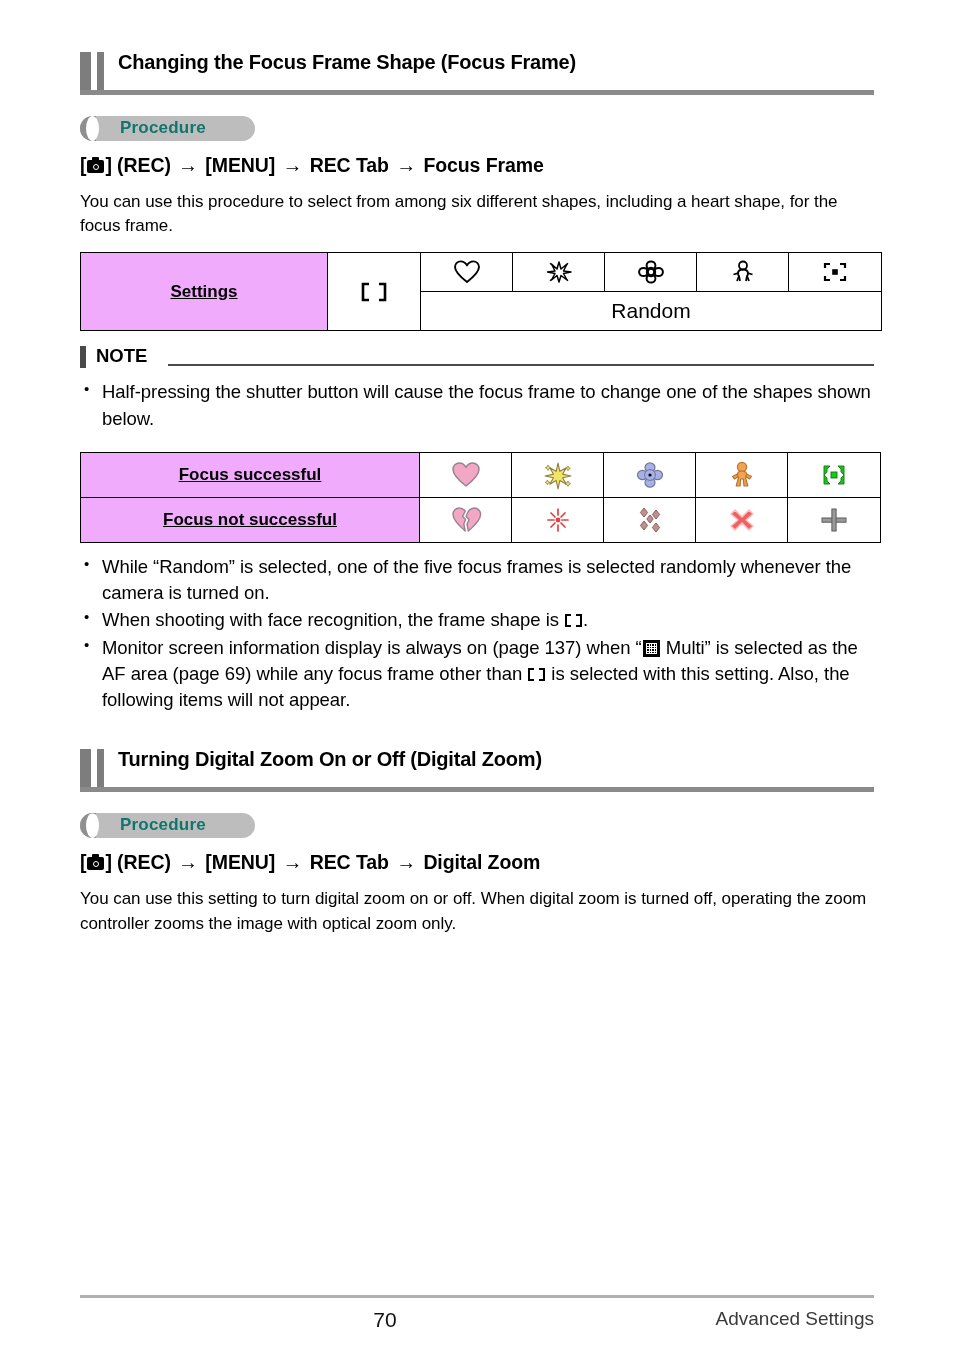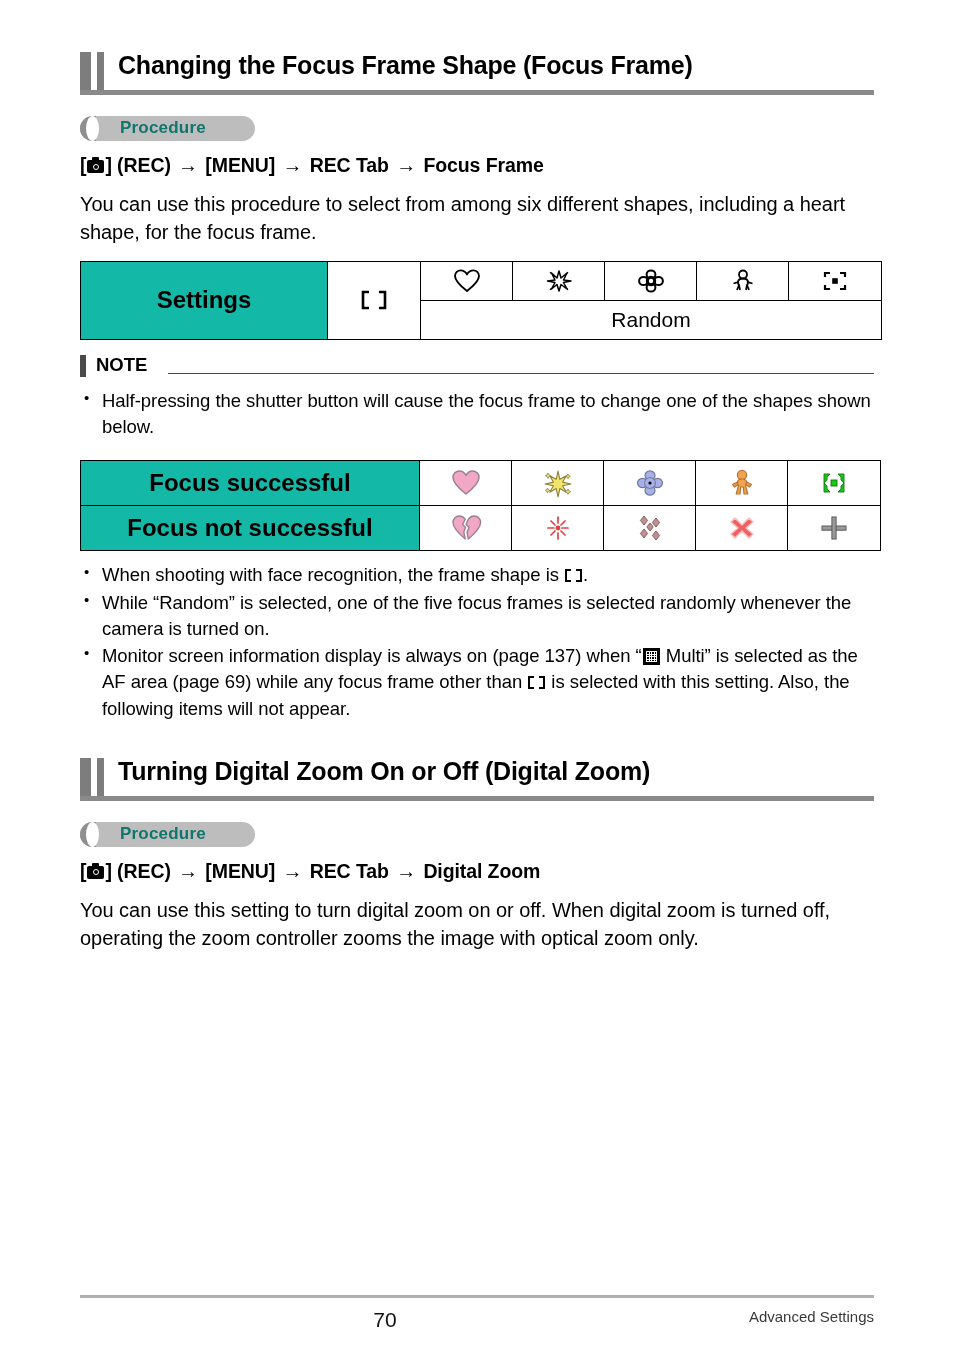--- a/index.html
+++ b/index.html
@@ -50,21 +50,21 @@
   .section-head .rule {
     position: absolute;
     left: 0; top: 38px;
     width: 794px; height: 5px;
     background: #8a8a8a;
   }
   .section-head .title {
     position: absolute;
     left: 38px;
     top: -1px;
-    font-size: 25px;
+    font-size: 20px;
     font-weight: bold;
     letter-spacing: -0.2px;
     white-space: nowrap;
   }
 
   
   .procedure {
     position: relative;
     width: 175px;
     height: 25px;
@@ -135,44 +135,45 @@
     left: 5.5px; top: 3.5px;
     width: 6px; height: 6px;
     border: 1.5px solid #fff;
     border-radius: 50%;
     box-sizing: border-box;
   }
   .arrow { font-weight: normal; font-size: 20px; padding: 0 2px; }
 
   
   .body-text {
-    font-size: 20px;
+    font-size: 17px;
     line-height: 1.42;
     margin: 12px 0 14px 0;
     letter-spacing: -0.05px;
   }
 
   
   table.doc {
     border-collapse: collapse;
     width: 794px;
     table-layout: fixed;
   }
   table.doc td {
     border: 1.6px solid #000;
     padding: 0;
     text-align: center;
     vertical-align: middle;
   }
   td.head-gray {
-    background: #14b8a6;
+    background: #f0abfc;
     text-align: left;
     padding-left: 11px;
-    font-size: 24px;
+    font-size: 17px;
     font-weight: bold;
+    text-decoration: underline;
   }
   .settings-table td { height: 38px; }
   .settings-table .iconcell { height: 38px; }
   .random-cell { font-size: 21px; height: 38px; }
 
   
   .result-table td { height: 44px; }
   .result-table td.head-gray { height: 44px; }
 
   
@@ -277,21 +278,21 @@
     position: absolute;
     left: 0; top: 1308px;
     width: 770px;
     text-align: center;
     font-size: 21px;
     color: #111;
   }
   .footer-caption {
     position: absolute;
     right: 80px; top: 1308px;
-    font-size: 15px;
+    font-size: 19px;
     color: #3a3a3a;
   }
 
   svg { display: block; margin: 0 auto; }
 </style>
 </head>
 <body>
 
 <div class="page">
 <div class="content">
@@ -497,24 +498,24 @@
             <rect x="14.9" y="4" width="4.2" height="22"></rect>
           </g>
         </svg>
       </td>
     </tr>
   </tbody>
       </table>
 
   <ul class="bullets" style="margin-top:11px;">
     <li>
-      <span>When shooting with face recognition, the frame shape is </span><span class="brk"><i class="l"></i><i class="r"></i></span><span>.</span>
+      <span>While “Random” is selected, one of the five focus frames is selected randomly whenever the camera is turned on.</span>
     </li>
     <li>
-      <span>While “Random” is selected, one of the five focus frames is selected randomly whenever the camera is turned on.</span>
+      <span>When shooting with face recognition, the frame shape is </span><span class="brk"><i class="l"></i><i class="r"></i></span><span>.</span>
     </li>
     <li>
       <span>Monitor screen information display is always on (page 137) when “</span><span class="multi-icon"></span><span> Multi” is selected as the AF area (page 69) while any focus frame other than </span><span class="brk"><i class="l"></i><i class="r"></i></span><span> is selected with this setting. Also, the following items will not appear.</span>
     </li>
   </ul>
 
   <div class="section-head" style="margin-top:36px;">
     <div class="bar-wide"></div>
     <div class="bar-narrow"></div>
     <div class="title">Turning Digital Zoom On or Off (Digital Zoom)</div>

